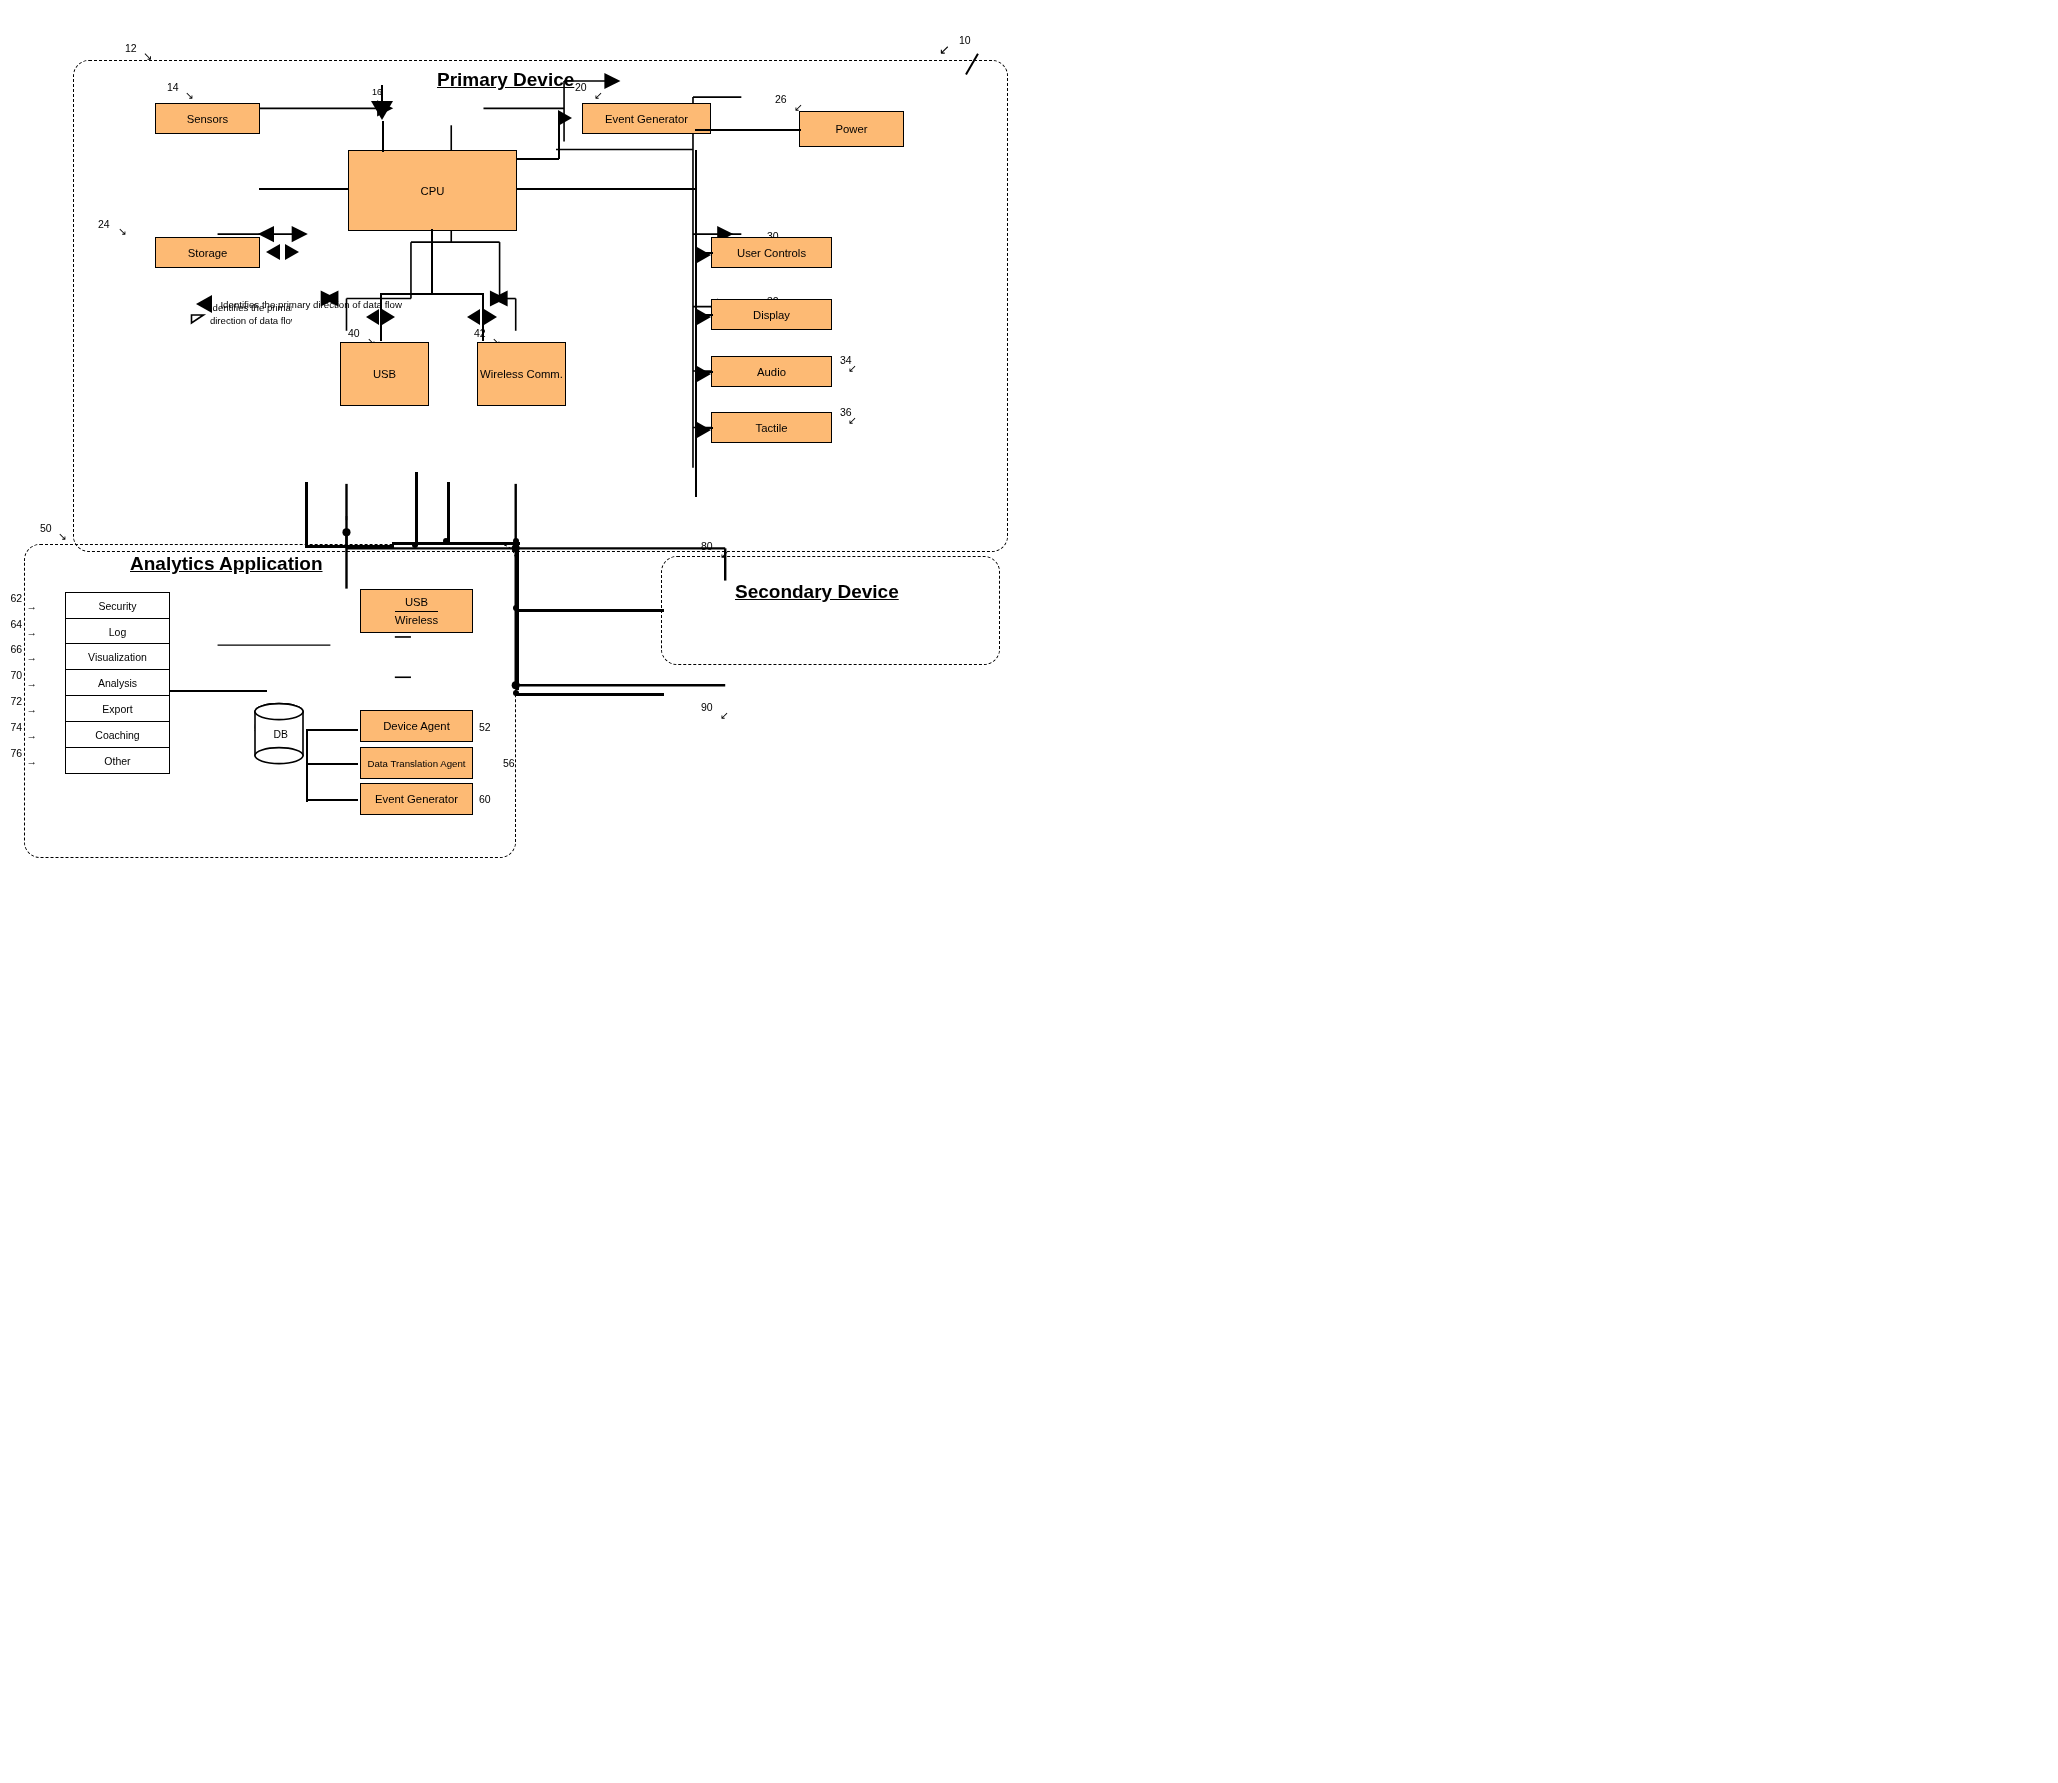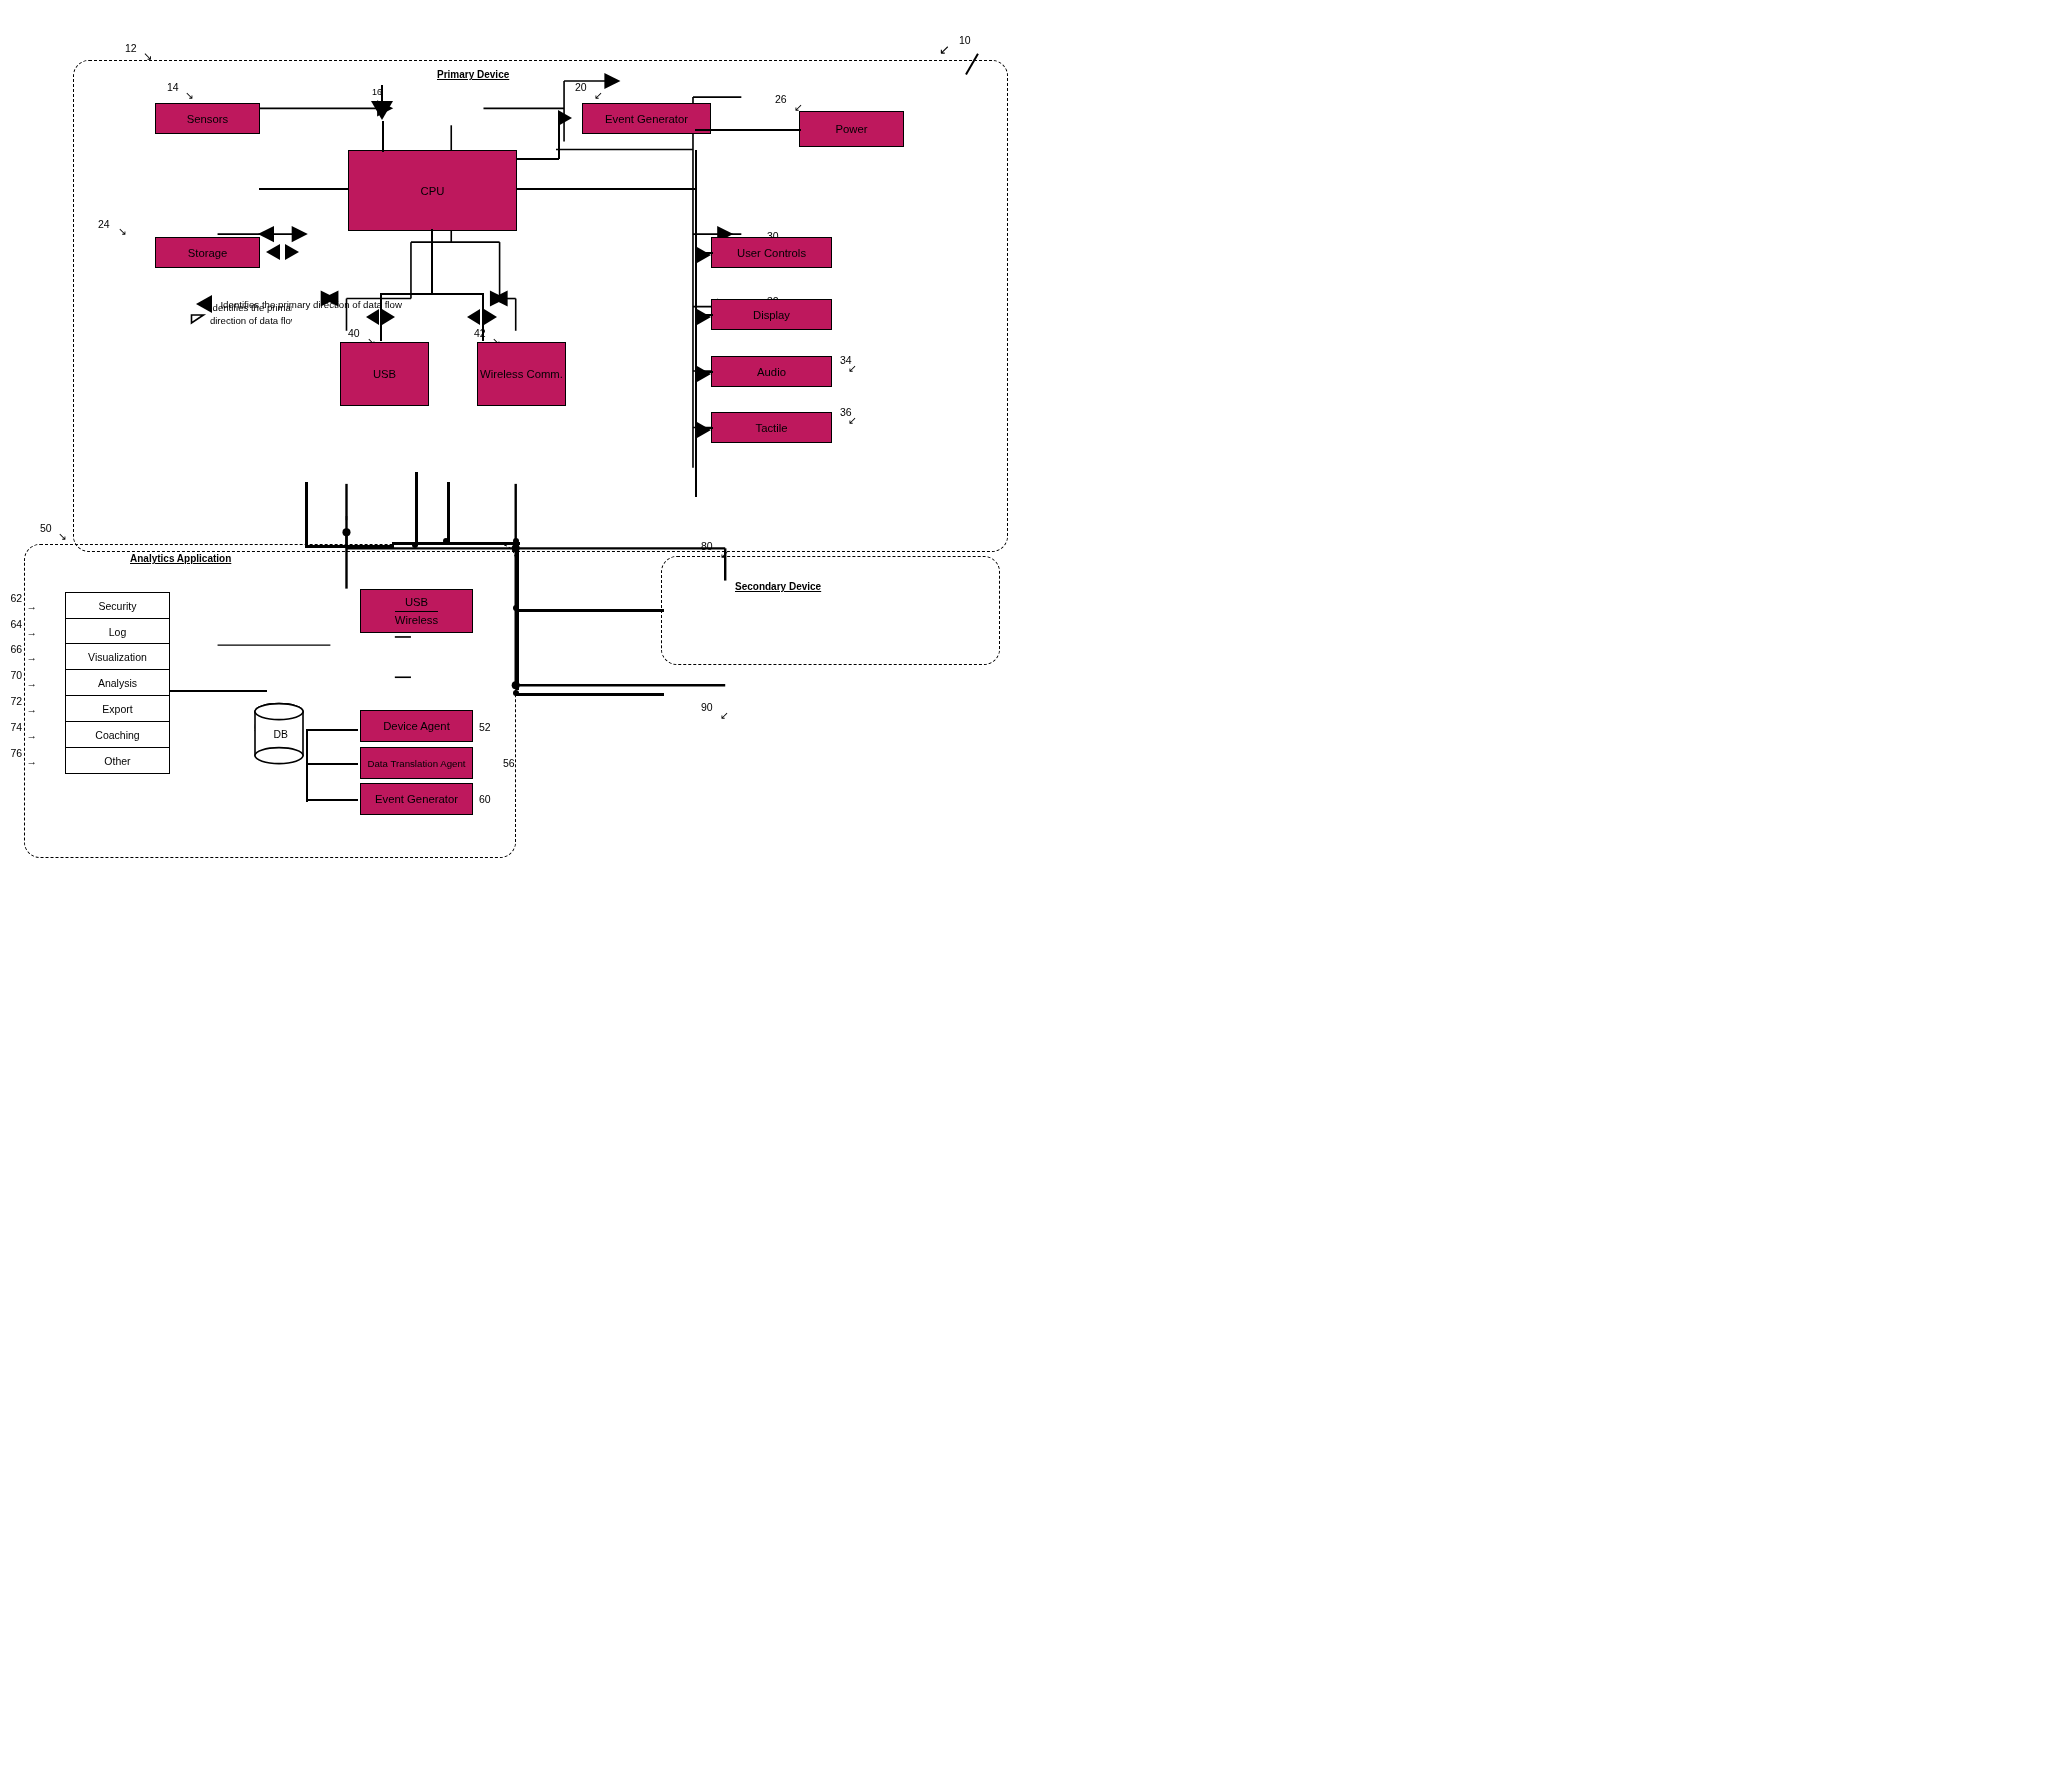--- a/index.html
+++ b/index.html
@@ -20,39 +20,39 @@
     
     .ref-label {
       position: absolute;
       font-size: 10.5px;
       font-weight: normal;
     }
     
     .box {
       position: absolute;
       border: 1.6px solid #000;
-      background: #be185d;
+      background: #fdba74;
       display: flex;
       align-items: center;
       justify-content: center;
       text-align: center;
       font-size: 11.3px;
       font-weight: normal;
     }
     
     .dashed-container {
       position: absolute;
       border: 1.6px dashed #000;
       border-radius: 16px;
       background: transparent;
     }
     
     .container-title {
       position: absolute;
-      font-size: 10px;
+      font-size: 19px;
       font-weight: bold;
       text-decoration: underline;
     }
     
     .svg-overlay {
       position: absolute;
       top: 0; left: 0;
       width: 1029px;
       height: 892px;
       pointer-events: none;

